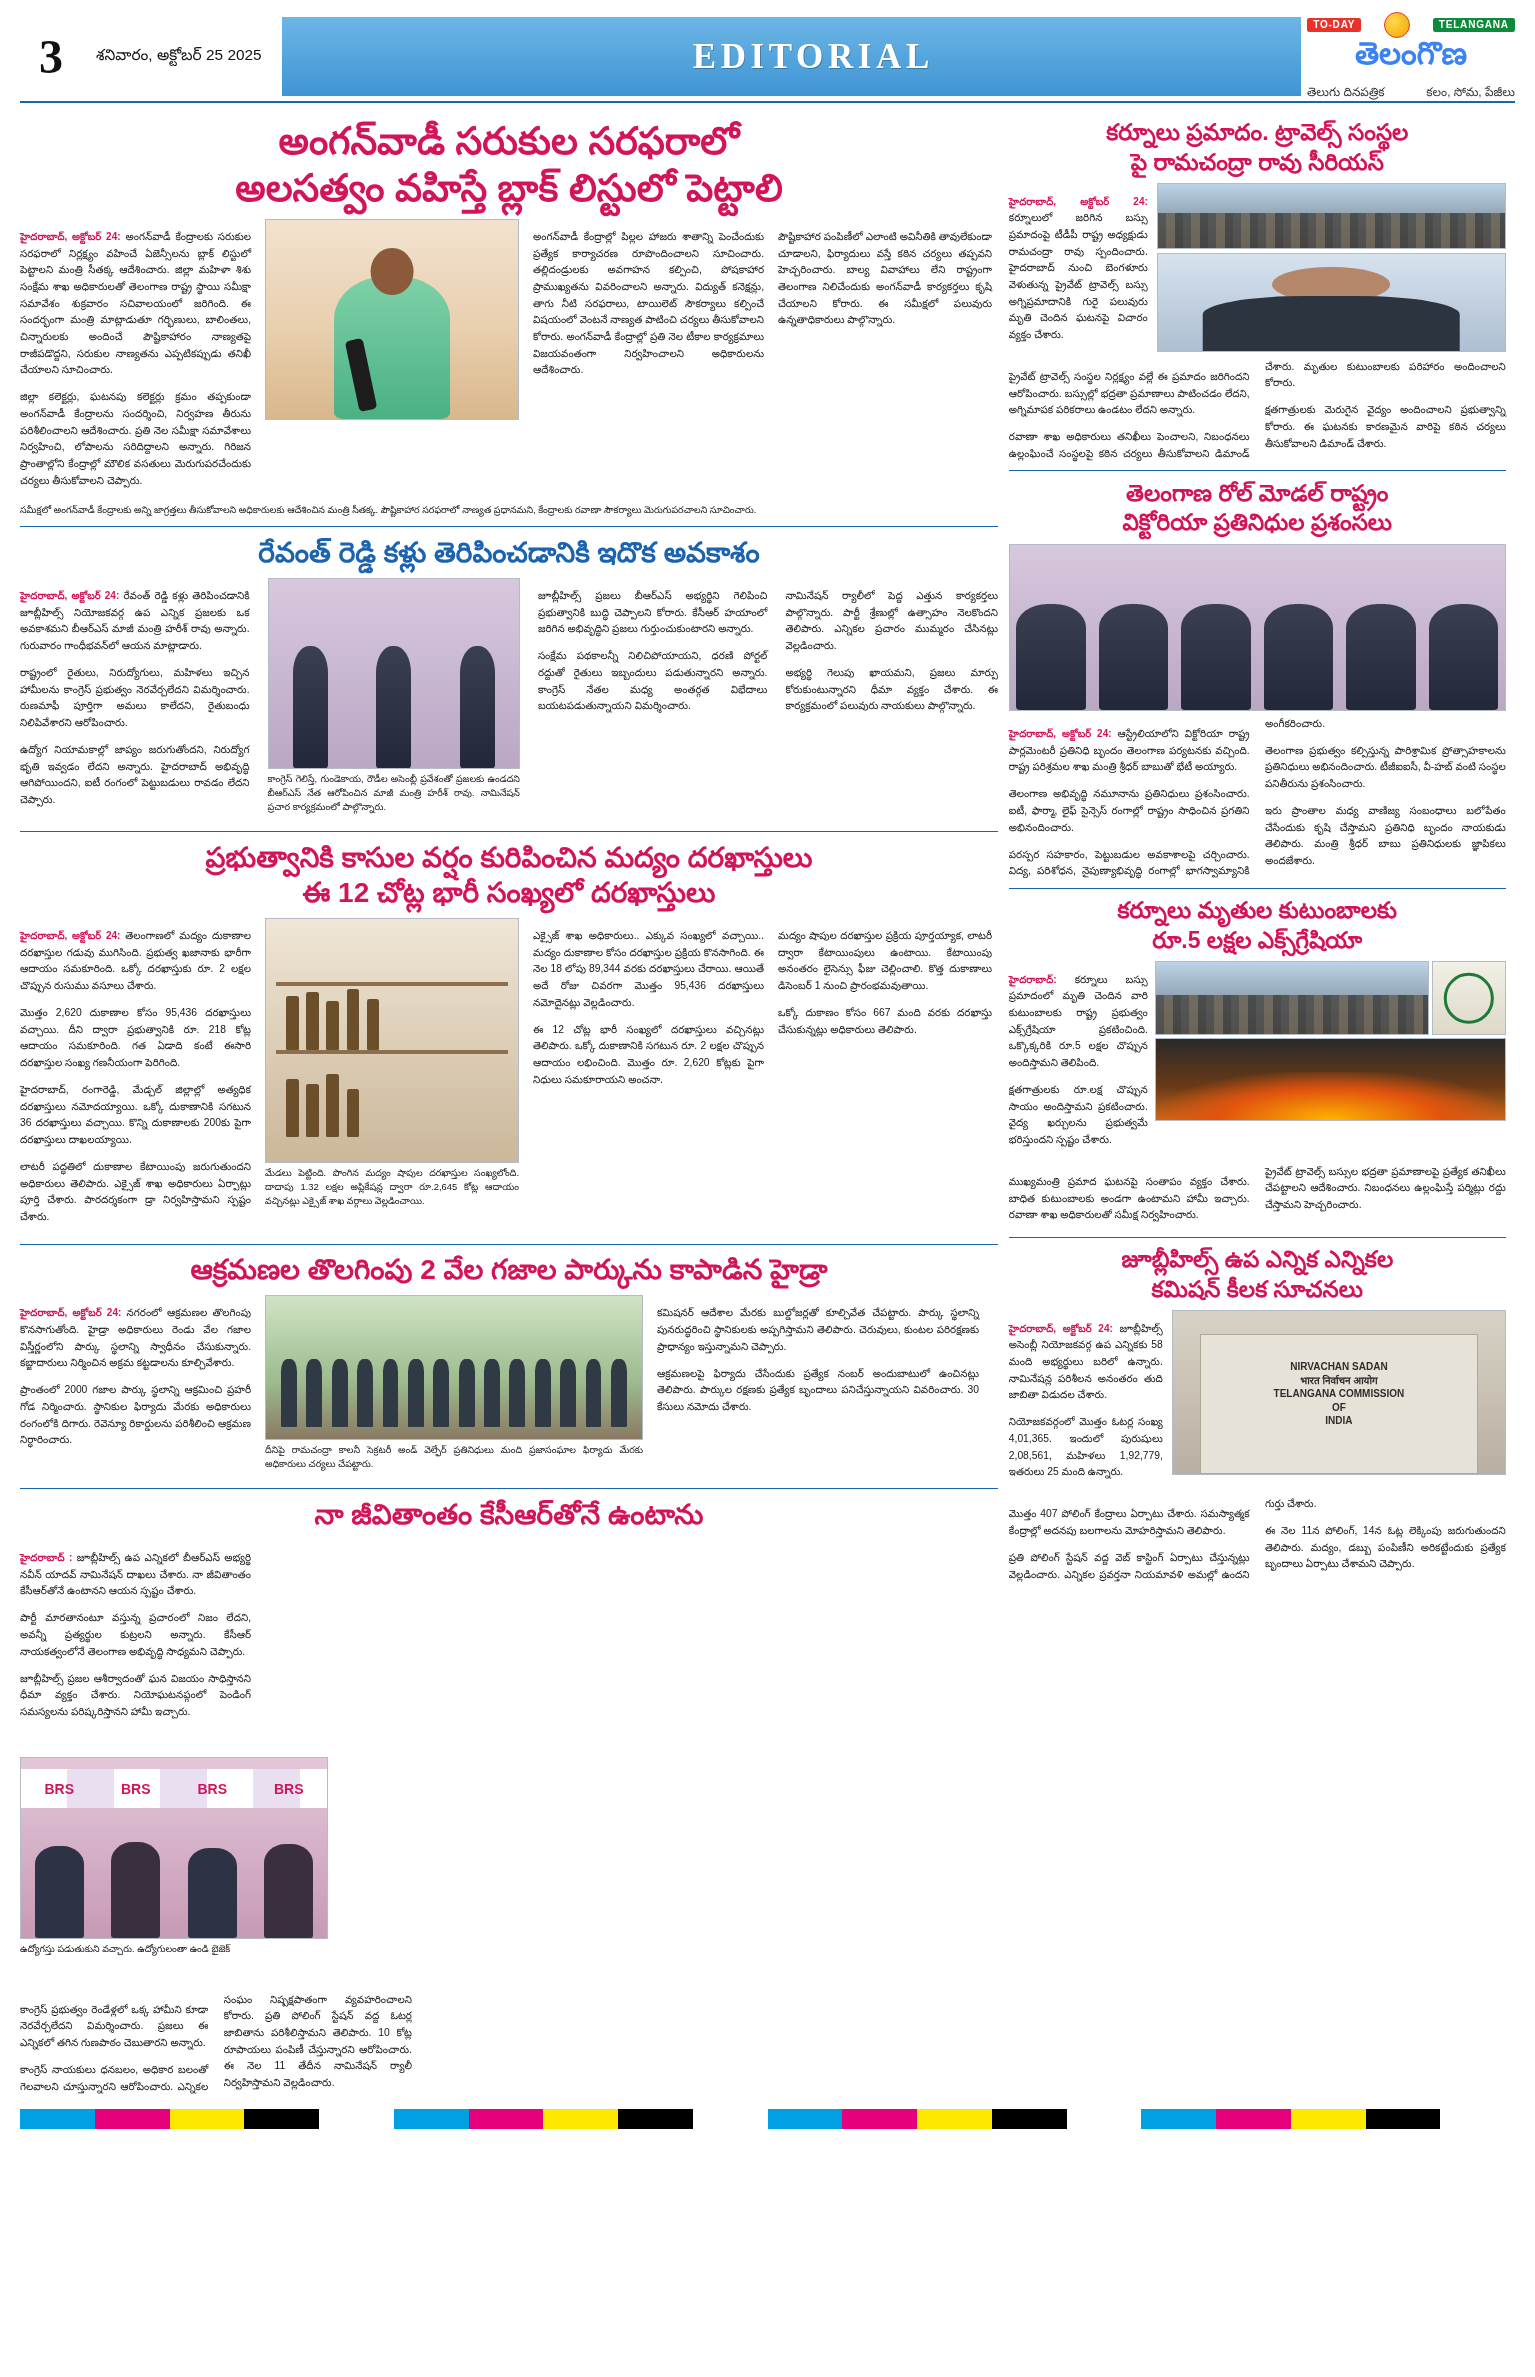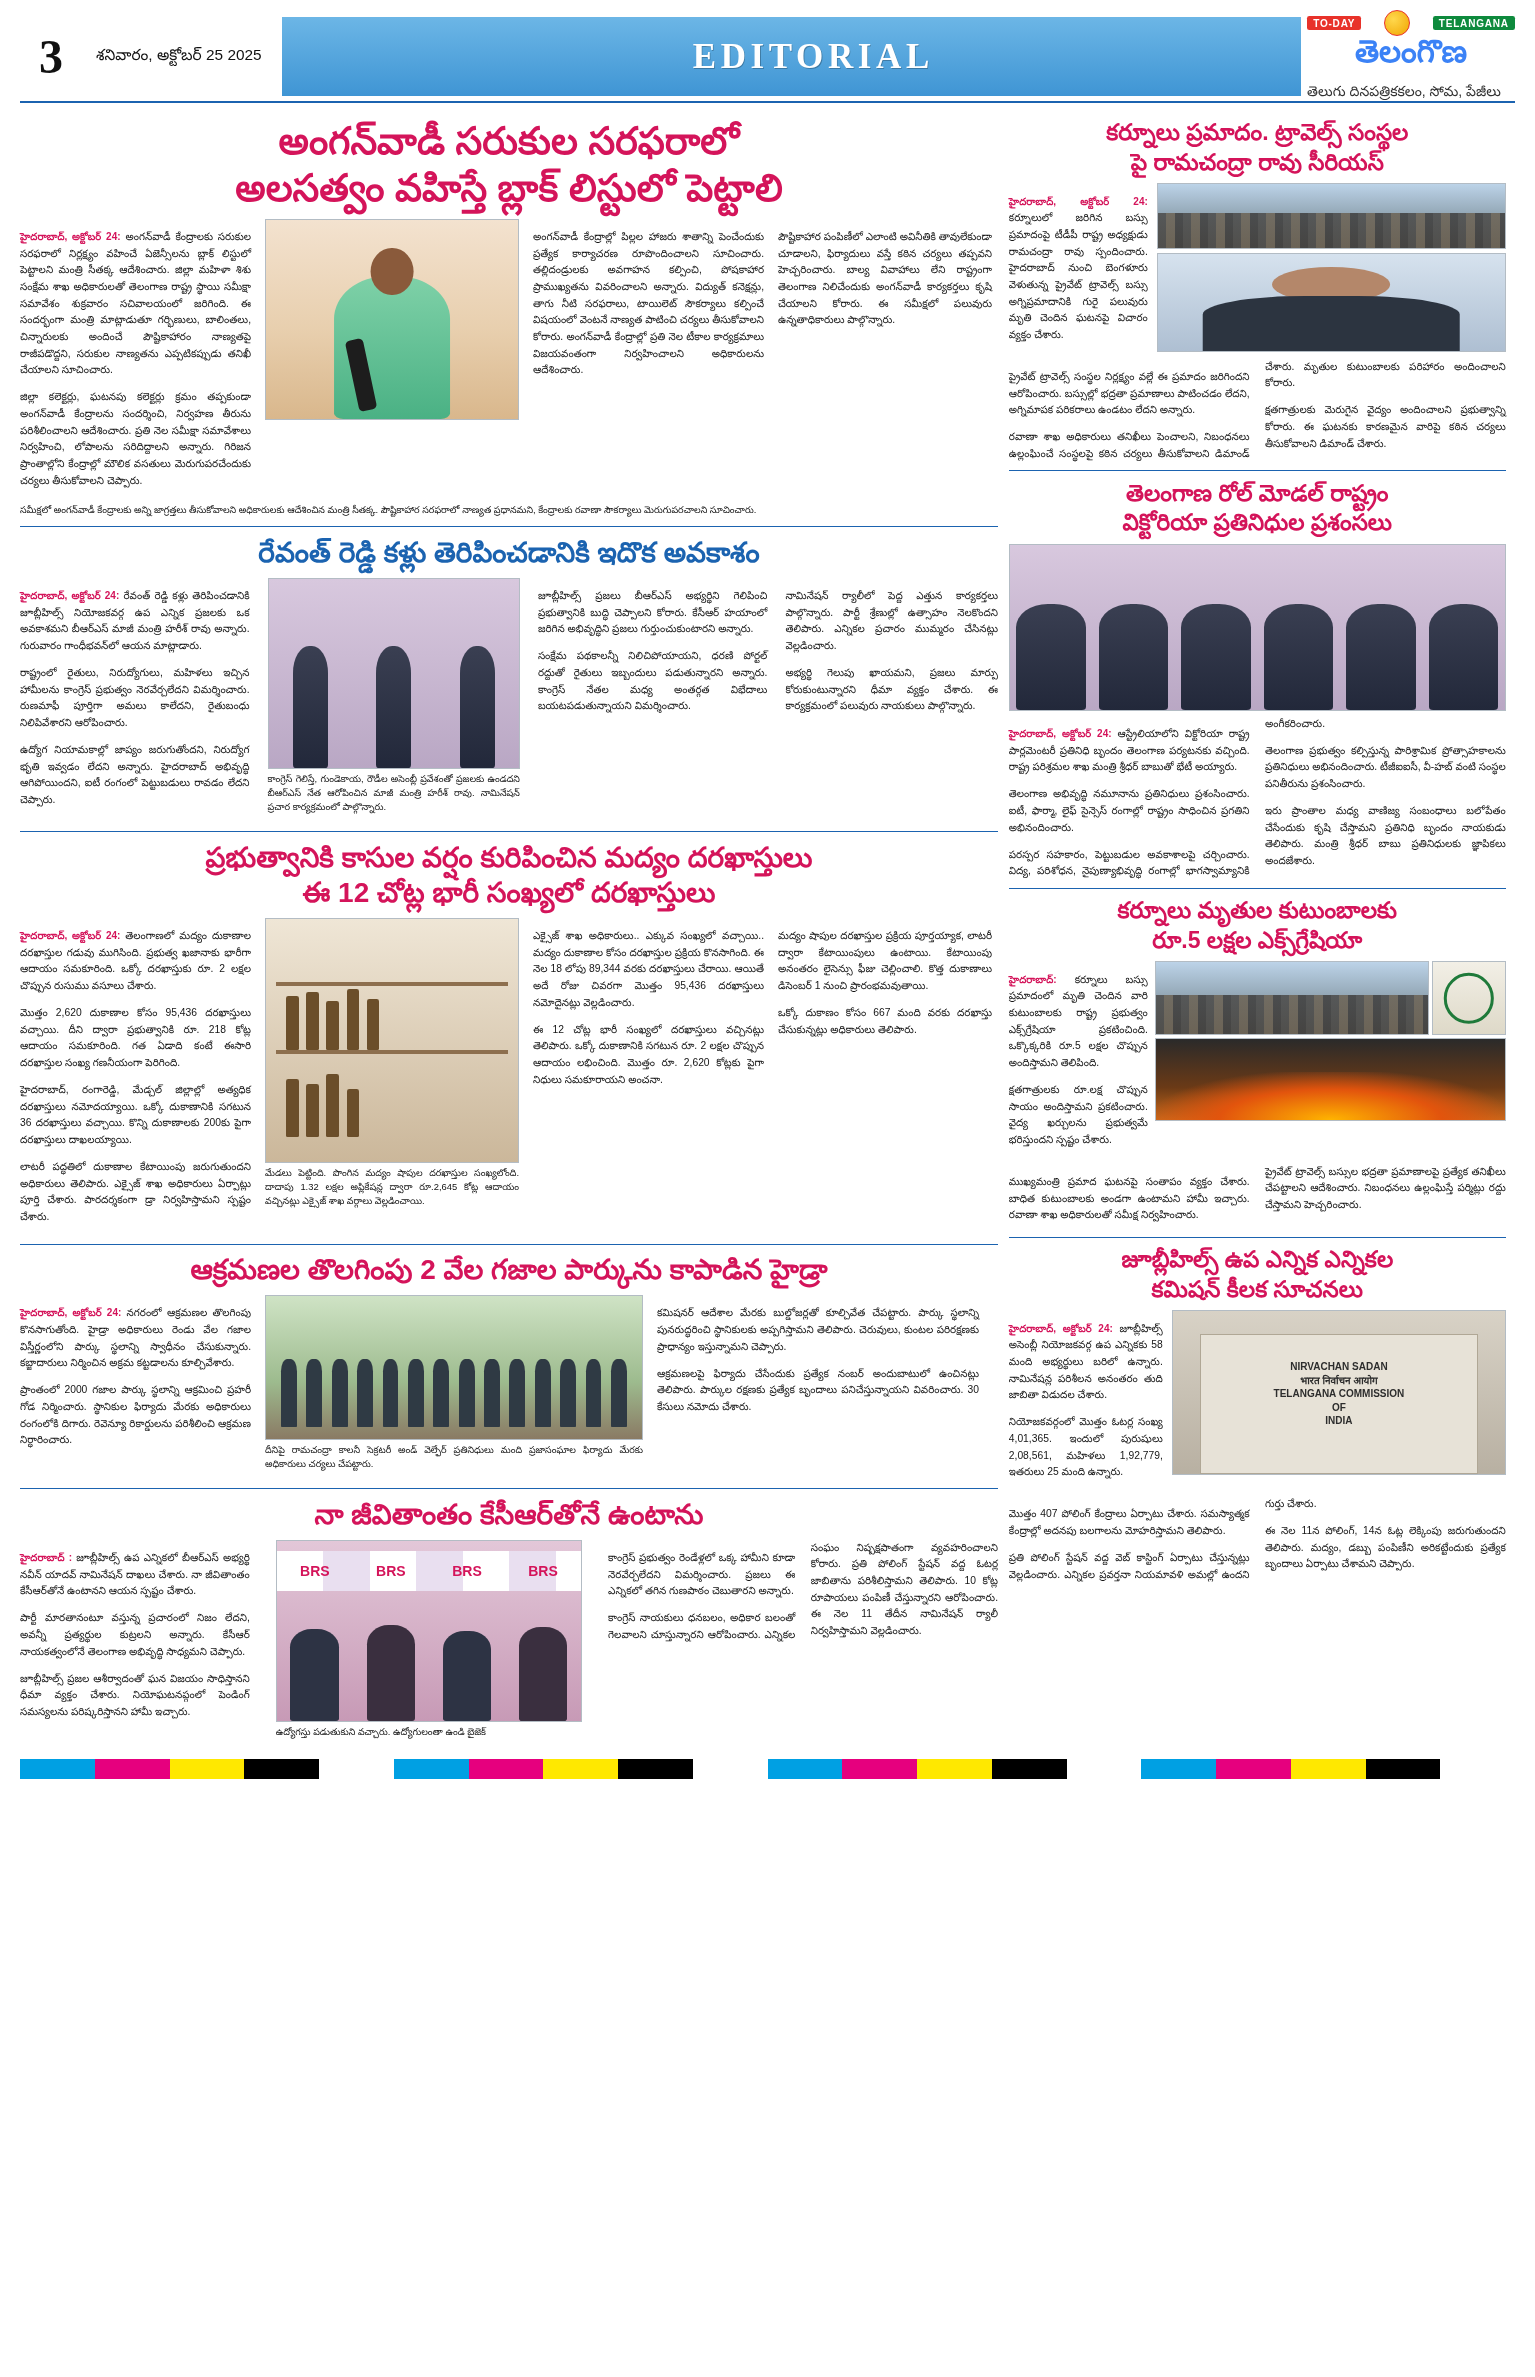--- a/index.html
+++ b/index.html
@@ -93,23 +93,23 @@
     border: 1.5px solid #e8322a;
   }
   .logo-main {
     font-size: 31px;
     font-weight: bold;
     color: #3b82f6;
     line-height: 1;
     margin-top: 0;
   }
   .logo-sub {
-    font-size: 14px;
+    font-size: 12px;
     color: #333;
-    display:flex; width:100%; 
+    display:flex; width:100%; justify-content: space-between;
     margin-top: 16px;
   }
 
   
   .content {
     display: flex;
     gap: 10.8px;
     margin-top: 12.3px;
   }
   .col-left { width: 978px; }
@@ -447,21 +447,21 @@
             <p class="body-text">కమిషనర్ ఆదేశాల మేరకు బుల్డోజర్లతో కూల్చివేత చేపట్టారు. పార్కు స్థలాన్ని పునరుద్ధరించి స్థానికులకు అప్పగిస్తామని తెలిపారు. చెరువులు, కుంటల పరిరక్షణకు ప్రాధాన్యం ఇస్తున్నామని చెప్పారు.</p>
             <p class="body-text">ఆక్రమణలపై ఫిర్యాదు చేసేందుకు ప్రత్యేక నంబర్ అందుబాటులో ఉంచినట్లు తెలిపారు. పార్కుల రక్షణకు ప్రత్యేక బృందాలు పనిచేస్తున్నాయని వివరించారు. 30 కేసులు నమోదు చేశారు.</p>
           </div>
         </div>
       </div>
 
       <div class="rule-blue"></div>
 
       <div>
         <h2 class="headline">నా జీవితాంతం కేసీఆర్‌తోనే ఉంటాను</h2>
-        <div style="display:flex; gap:26px;">
+        <div style="display:flex; gap:26px;flex-direction:column;">
           <div style="width:231px;">
             <p class="body-text">
               <span class="dateline">హైదరాబాద్ :</span>
               <span>జూబ్లీహిల్స్ ఉప ఎన్నికలో బీఆర్ఎస్ అభ్యర్థి నవీన్ యాదవ్ నామినేషన్ దాఖలు చేశారు. నా జీవితాంతం కేసీఆర్‌తోనే ఉంటానని ఆయన స్పష్టం చేశారు.</span>
             </p>
             <p class="body-text">పార్టీ మారతానంటూ వస్తున్న ప్రచారంలో నిజం లేదని, అవన్నీ ప్రత్యర్థుల కుట్రలని అన్నారు. కేసీఆర్ నాయకత్వంలోనే తెలంగాణ అభివృద్ధి సాధ్యమని చెప్పారు.</p>
             <p class="body-text">జూబ్లీహిల్స్ ప్రజల ఆశీర్వాదంతో ఘన విజయం సాధిస్తానని ధీమా వ్యక్తం చేశారు. నియోఘటనప్గంలో పెండింగ్ సమస్యలను పరిష్కరిస్తానని హామీ ఇచ్చారు.</p>
           </div>
           <div style="width:308px;">
             <div class="photo" style="height:182px;">

